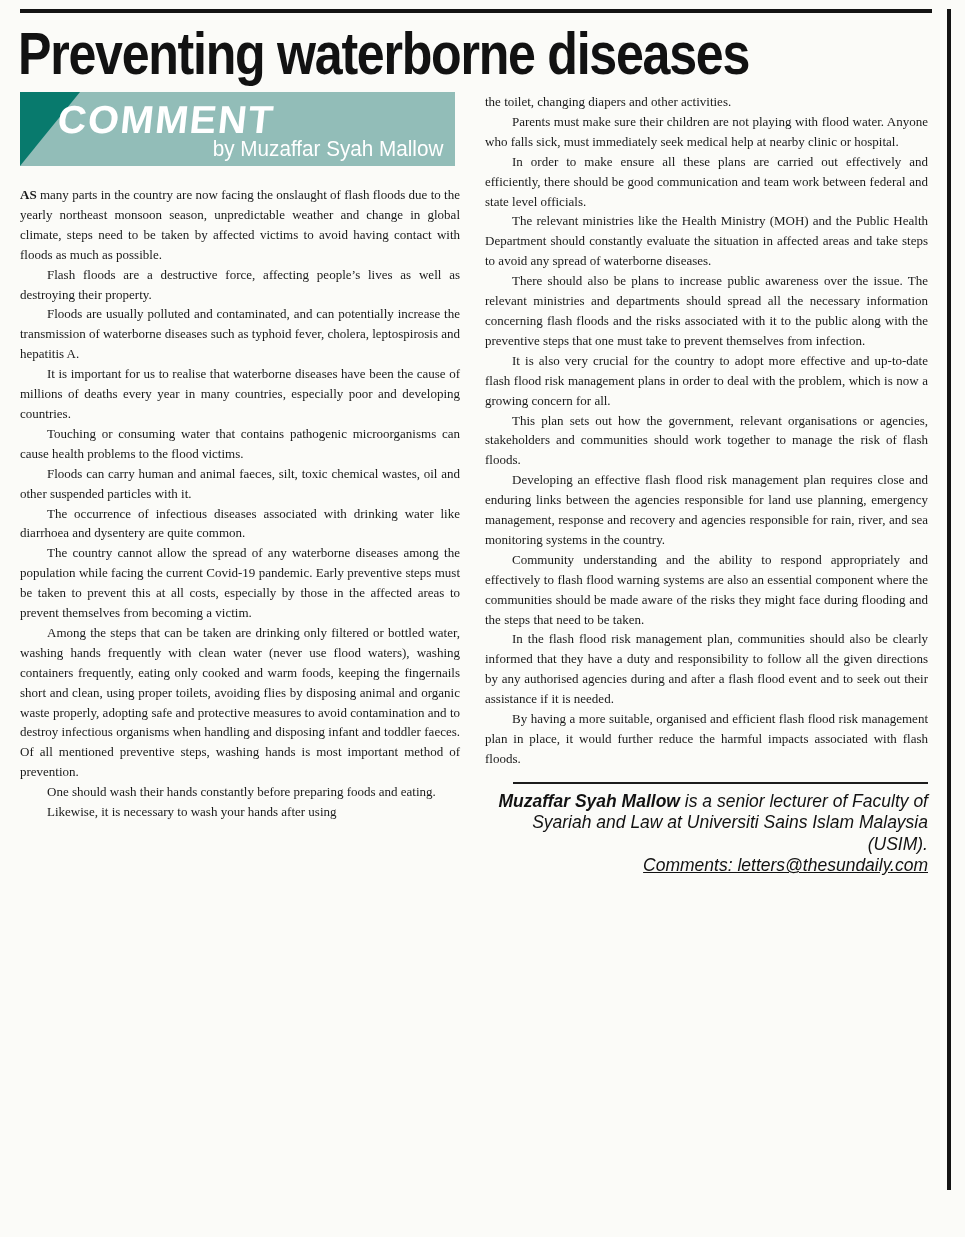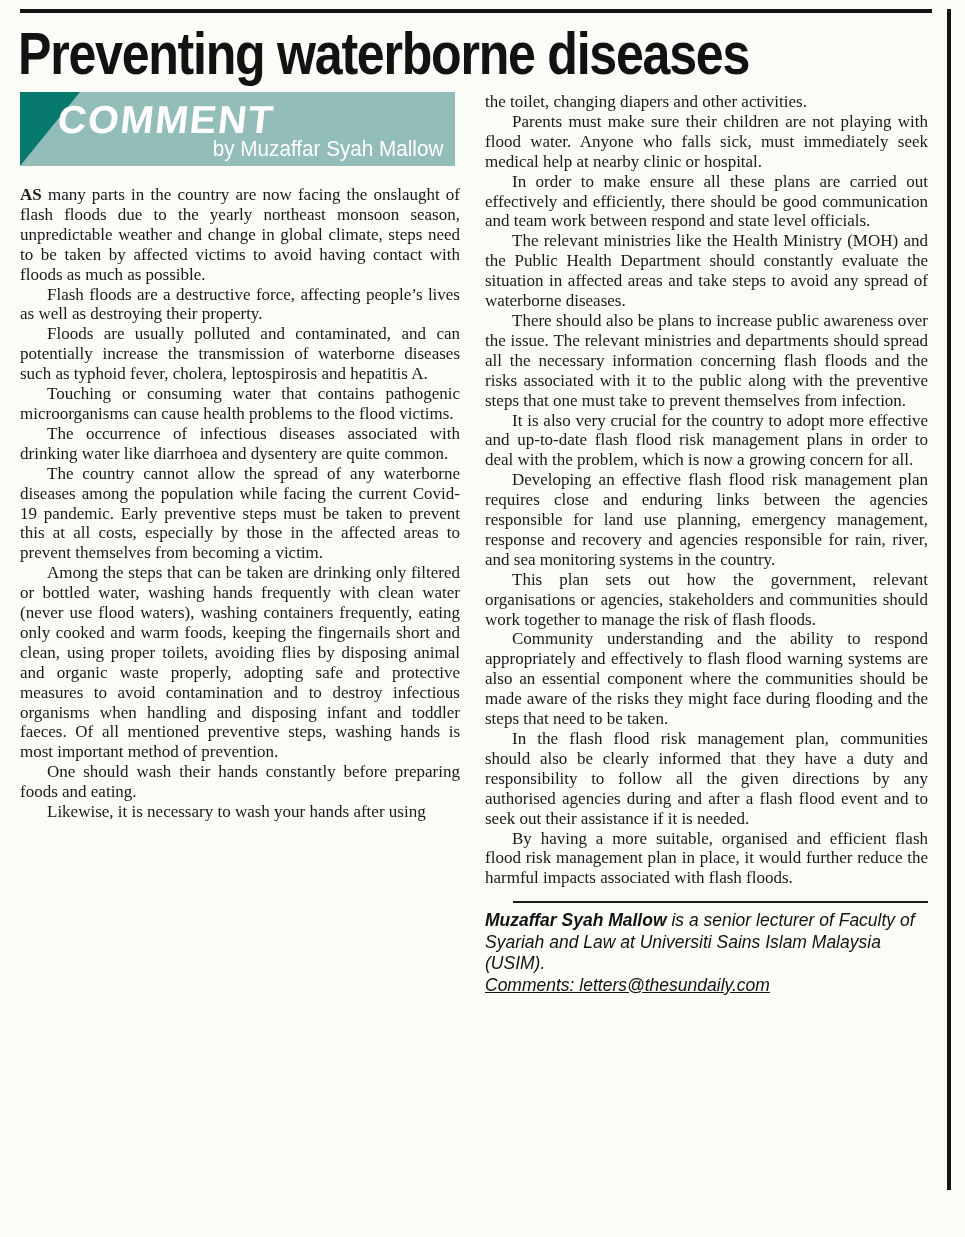--- a/index.html
+++ b/index.html
@@ -69,40 +69,41 @@
     font-family:"Liberation Sans", sans-serif;
     font-size:22px;
     line-height:1.1;
     color:#ffffff;
     transform:scaleX(.94);
     transform-origin:right bottom;
   }
 
   
   .para {
-    font-size:17px;
+    font-size:13px;
     line-height:19.9px;
     text-align:justify;
     color:#191919;
   }
   .para.indent { text-indent:27px; }
   .lead b { font-weight:bold; }
 
   
   .footer { margin-top:13px; }
   .footer-rule {
     border:none;
     border-top:2px solid #1c1c1c;
     margin:0 0 7px 28px;
   }
   .footer-text {
     font-family:"Liberation Sans", sans-serif;
     font-style:italic;
     font-size:17.5px;
     line-height:21.5px;
+    text-align:right;
     color:#121212;
   }
   .footer-text b { font-weight:bold; }
   .footer-contact { display:block;text-decoration:underline; }
 </style>
 </head>
 <body>
 
 <div class="page">
 
@@ -119,42 +120,44 @@
         <div class="banner-tri"></div>
         <div class="banner-label">COMMENT</div>
         <div class="banner-byline">by Muzaffar Syah Mallow</div>
       </div>
 
       <p class="para lead"><b>AS</b><span> many parts in the country are now facing the onslaught of flash floods due to the yearly northeast monsoon season, unpredictable weather and change in global climate, steps need to be taken by affected victims to avoid having contact with floods as much as possible.</span></p>
 
       <div>
           <p class="para indent">Flash floods are a destructive force, affecting people’s lives as well as destroying their property.</p>
           <p class="para indent">Floods are usually polluted and contaminated, and can potentially increase the transmission of waterborne diseases such as typhoid fever, cholera, leptospirosis and hepatitis A.</p>
+          <p class="para indent">It is important for us to realise that waterborne diseases have been the cause of millions of deaths every year in many countries, especially poor and developing countries.</p>
           <p class="para indent">Touching or consuming water that contains pathogenic microorganisms can cause health problems to the flood victims.</p>
+          <p class="para indent">Floods can carry human and animal faeces, silt, toxic chemical wastes, oil and other suspended particles with it.</p>
           <p class="para indent">The occurrence of infectious diseases associated with drinking water like diarrhoea and dysentery are quite common.</p>
           <p class="para indent">The country cannot allow the spread of any waterborne diseases among the population while facing the current Covid-19 pandemic. Early preventive steps must be taken to prevent this at all costs, especially by those in the affected areas to prevent themselves from becoming a victim.</p>
           <p class="para indent">Among the steps that can be taken are drinking only filtered or bottled water, washing hands frequently with clean water (never use flood waters), washing containers frequently, eating only cooked and warm foods, keeping the fingernails short and clean, using proper toilets, avoiding flies by disposing animal and organic waste properly, adopting safe and protective measures to avoid contamination and to destroy infectious organisms when handling and disposing infant and toddler faeces. Of all mentioned preventive steps, washing hands is most important method of prevention.</p>
           <p class="para indent">One should wash their hands constantly before preparing foods and eating.</p>
           <p class="para indent">Likewise, it is necessary to wash your hands after using</p>
         </div>
 
     </div>
 
     <div class="col-right">
 
       <p class="para">the toilet, changing diapers and other activities.</p>
 
       <div>
           <p class="para indent">Parents must make sure their children are not playing with flood water. Anyone who falls sick, must immediately seek medical help at nearby clinic or hospital.</p>
-          <p class="para indent">In order to make ensure all these plans are carried out effectively and efficiently, there should be good communication and team work between respond and state level officials.</p>
+          <p class="para indent">In order to make ensure all these plans are carried out effectively and efficiently, there should be good communication and team work between federal and state level officials.</p>
           <p class="para indent">The relevant ministries like the Health Ministry (MOH) and the Public Health Department should constantly evaluate the situation in affected areas and take steps to avoid any spread of waterborne diseases.</p>
           <p class="para indent">There should also be plans to increase public awareness over the issue. The relevant ministries and departments should spread all the necessary information concerning flash floods and the risks associated with it to the public along with the preventive steps that one must take to prevent themselves from infection.</p>
           <p class="para indent">It is also very crucial for the country to adopt more effective and up-to-date flash flood risk management plans in order to deal with the problem, which is now a growing concern for all.</p>
+          <p class="para indent">This plan sets out how the government, relevant organisations or agencies, stakeholders and communities should work together to manage the risk of flash floods.</p>
           <p class="para indent">Developing an effective flash flood risk management plan requires close and enduring links between the agencies responsible for land use planning, emergency management, response and recovery and agencies responsible for rain, river, and sea monitoring systems in the country.</p>
-          <p class="para indent">This plan sets out how the government, relevant organisations or agencies, stakeholders and communities should work together to manage the risk of flash floods.</p>
           <p class="para indent">Community understanding and the ability to respond appropriately and effectively to flash flood warning systems are also an essential component where the communities should be made aware of the risks they might face during flooding and the steps that need to be taken.</p>
           <p class="para indent">In the flash flood risk management plan, communities should also be clearly informed that they have a duty and responsibility to follow all the given directions by any authorised agencies during and after a flash flood event and to seek out their assistance if it is needed.</p>
           <p class="para indent">By having a more suitable, organised and efficient flash flood risk management plan in place, it would further reduce the harmful impacts associated with flash floods.</p>
         </div>
 
       <div class="footer">
         <hr class="footer-rule">
         <p class="footer-text"><b>Muzaffar Syah Mallow</b><span> is a senior lecturer of Faculty of Syariah and Law at Universiti Sains Islam Malaysia (USIM).</span><span class="footer-contact">Comments: letters@thesundaily.com</span></p>
       </div>
 

